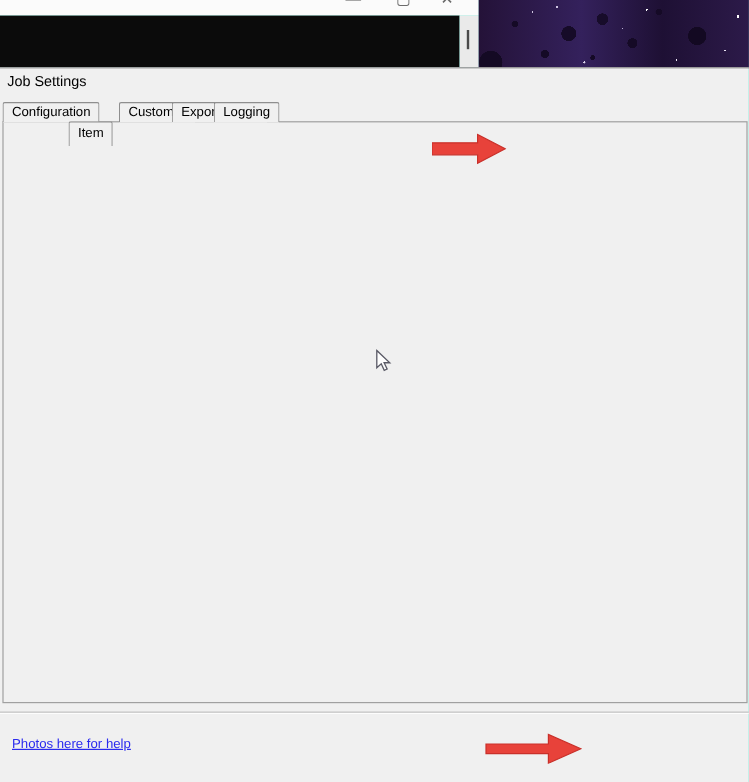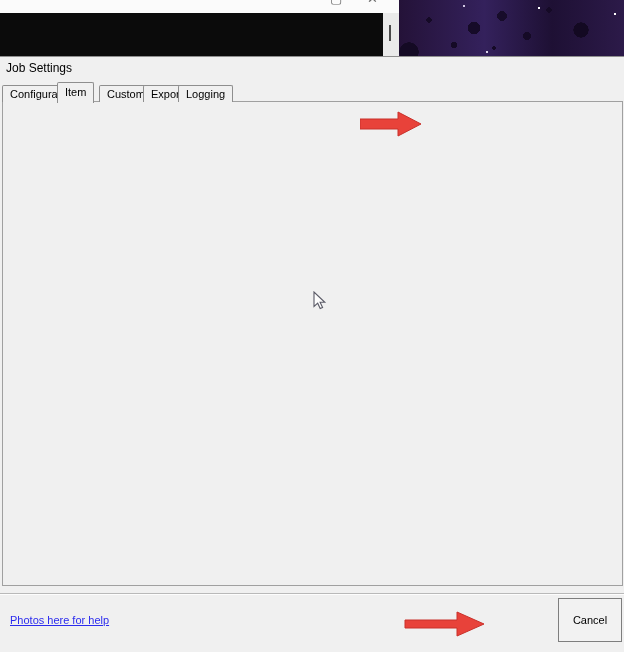--- a/index.html
+++ b/index.html
@@ -100,21 +100,21 @@
   <div class="winctl" style="left:367px;">✕</div>
   <div class="abs black-box"></div>
   <div class="abs gray-gap"></div>
   <div class="abs ibeam"></div>
   <div class="abs purple-img"></div>
 
   <div class="abs dialog"></div>
   <div class="lbl dlg-title">Job Settings</div>
 
   <div class="tab" style="left:2px;">Configuration</div>
-  <div class="tab sel" style="left:57px;">Item</div>
+  <div class="tab sel" style="left:57px;margin-top:19px;">Item</div>
   <div class="tab" style="left:99px;">Customer</div>
   <div class="tab" style="left:143px;">Export Fields</div>
   <div class="tab" style="left:178px;text-align:right;">Logging</div>
   <div class="abs panel"></div>
 
   <div class="cb checked" style="left:14px;top:115px;"></div>
   <div class="lbl" style="left:32px;top:115px;">Upload Items</div>
 
   <svg class="arrow-svg" style="left:360px;top:111px;" width="62" height="26">
     <path d="M0,8 L38,8 L38,1 L61,13 L38,25 L38,18 L0,18 Z" fill="#e8423a" stroke="#c9302a" stroke-width="1"></path>
@@ -222,16 +222,15 @@
   <div class="lbl" style="left:37px;top:554px;">Substitute Appraisal Long Description if available</div>
 
   <div class="abs sep1"></div>
   <div class="abs sep2"></div>
   <div class="lbl help-link">Photos here for help</div>
 
   <svg class="arrow-svg" style="left:404px;top:609px;" width="82" height="30">
     <path d="M1,11 L53,11 L53,3 L80,15 L53,27 L53,19 L1,19 Z" fill="#e8423a" stroke="#c9302a" stroke-width="1"></path>
   </svg>
 
-  <div class="btn btn-cancel">Cancel</div>
 
 
 </div>
 
 </body></html>

